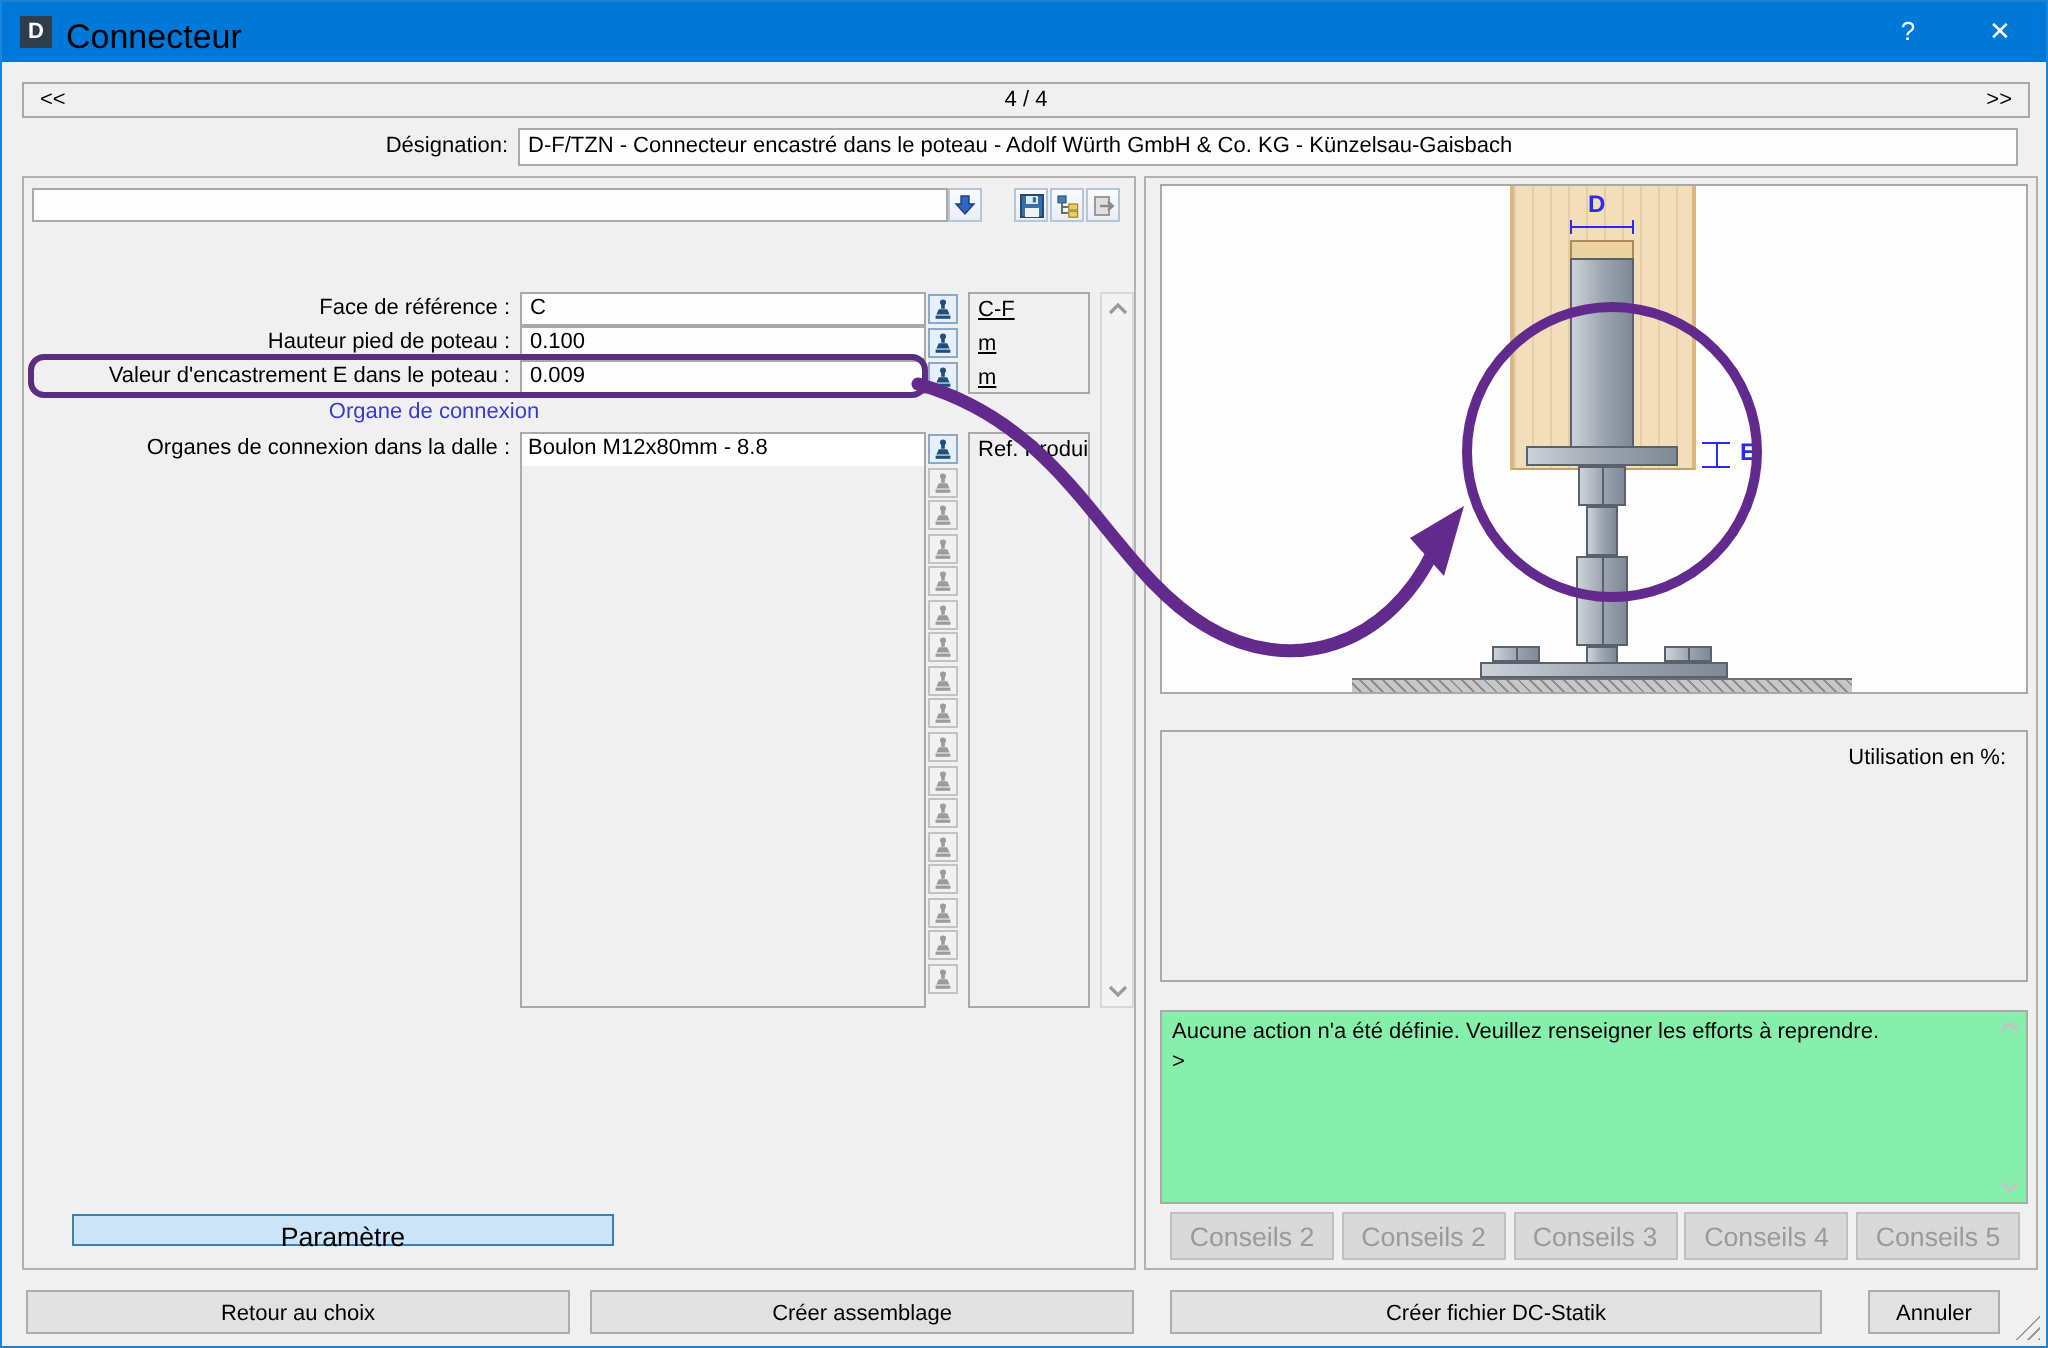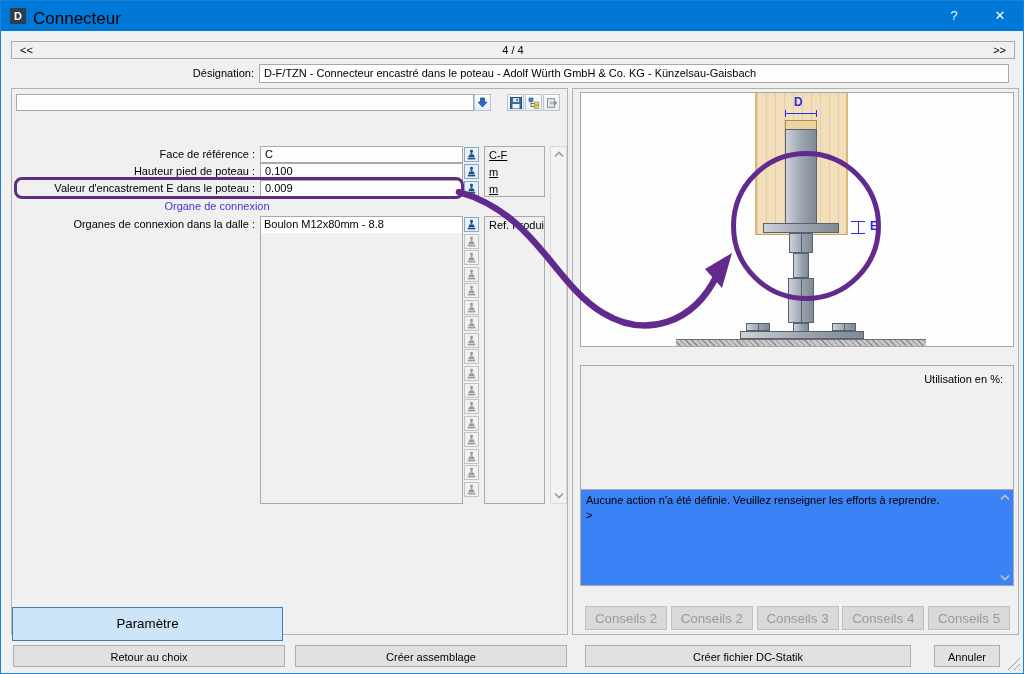--- a/index.html
+++ b/index.html
@@ -277,21 +277,21 @@
 
     <div class="abs scrollstrip" style="left:538px;top:57px;width:17px;height:358px;">
       <svg class="abs" style="left:3px;top:4px;" width="10" height="7">
           <polyline class="chev" points="1,5.5 5,1.5 9,5.5"></polyline>
         </svg>
       <svg class="abs" style="left:3px;bottom:4px;" width="10" height="7">
           <polyline class="chev" points="1,1.5 5,5.5 9,1.5"></polyline>
         </svg>
     </div>
 
-    <button class="abs param-btn" style="left:0;top:518px;width:271px;height:34px;">Paramètre</button>
+    <button class="abs param-btn" style="left:24px;top:518px;width:271px;height:16px;">Paramètre</button>
   </div>
 
   <div class="abs group" style="left:571px;top:87px;width:447px;height:547px;">
 
     <div class="abs" style="left:7px;top:3px;width:434px;height:255px;background:#fdfdfd;border:1px solid #a9a9a9;overflow:hidden;">
       <div class="abs wood" style="left:174px;top:-2px;width:93px;height:144px;"></div>
       <div class="abs" style="left:204px;top:27px;width:32px;height:10px;background:#ecd3a2;border:1px solid #ab8c55;"></div>
       <div class="abs steel" style="left:204px;top:36px;width:32px;height:95px;"></div>
       <div class="abs steel" style="left:182px;top:130px;width:76px;height:10px;"></div>
       <div class="abs steel cline" style="left:208px;top:140px;width:24px;height:20px;"></div>
@@ -313,21 +313,21 @@
       <div class="abs dim" style="left:277px;top:128px;width:1px;height:13px;"></div>
       <div class="abs dimtxt" style="left:289px;top:126px;">E</div>
 
       <div class="abs circle" style="left:150px;top:58px;width:150px;height:150px;"></div>
     </div>
 
     <div class="abs" style="left:7px;top:276px;width:434px;height:126px;border:1px solid #a9a9a9;">
       <div class="abs" style="right:10px;top:7px;">Utilisation en %:</div>
     </div>
 
-    <div class="abs" style="left:7px;top:400px;width:434px;height:97px;background:#3b82f6;border:1px solid #a9a9a9;padding:3px 18px 3px 5px;line-height:15px;">
+    <div class="abs" style="left:7px;top:416px;width:434px;height:97px;background:#86efac;border:1px solid #a9a9a9;padding:3px 18px 3px 5px;line-height:15px;">
       <div>Aucune action n'a été définie. Veuillez renseigner les efforts à reprendre.</div>
       <div>&gt;</div>
       <svg class="abs" style="right:3px;top:4px;" width="10" height="7">
           <polyline class="chev" points="1,5.5 5,1.5 9,5.5" style="stroke:#c4c4c4"></polyline>
         </svg>
       <svg class="abs" style="right:3px;bottom:4px;" width="10" height="7">
           <polyline class="chev" points="1,1.5 5,5.5 9,1.5" style="stroke:#c4c4c4"></polyline>
         </svg>
     </div>
 

